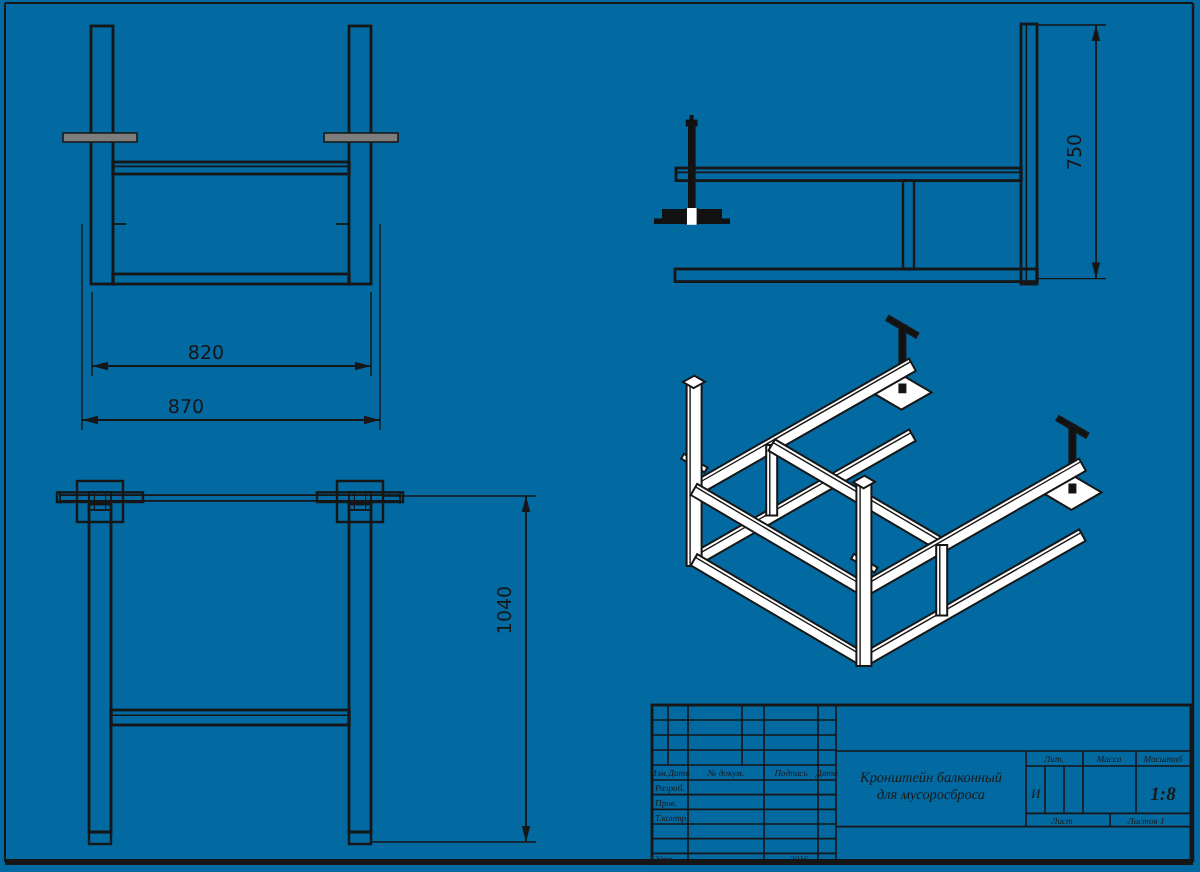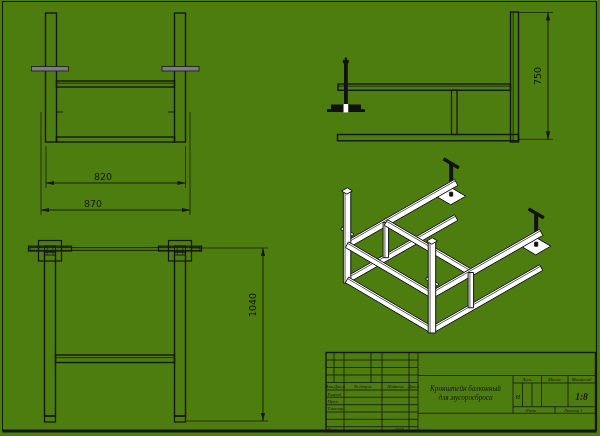--- a/index.html
+++ b/index.html
@@ -1,16 +1,16 @@
 <!DOCTYPE html>
 <html><head>
 <meta charset="utf-8">
 <style>
   html,body{margin:0;padding:0;background:#ffffff;}
-  .sheet{position:relative;width:600px;height:436px;background:#4d7c0f;overflow:hidden;}
+  .sheet{position:relative;width:600px;height:436px;background:#0369a1;overflow:hidden;}
   svg{display:block;}
   .dim{font-family:"DejaVu Sans",sans-serif;font-size:9.5px;fill:#161616;}
   .dimv{font-family:"DejaVu Sans",sans-serif;font-size:9.5px;fill:#161616;}
   .tb{font-family:"Liberation Serif",serif;font-style:italic;fill:#191919;}
   .tb4{font-size:4.6px;}
   .tb7{font-size:7.2px;}
   .tb9{font-size:9.5px;font-weight:bold;}
   .tb6{font-size:6.5px;}
   .ln{stroke:#161616;fill:none;}
 </style>

